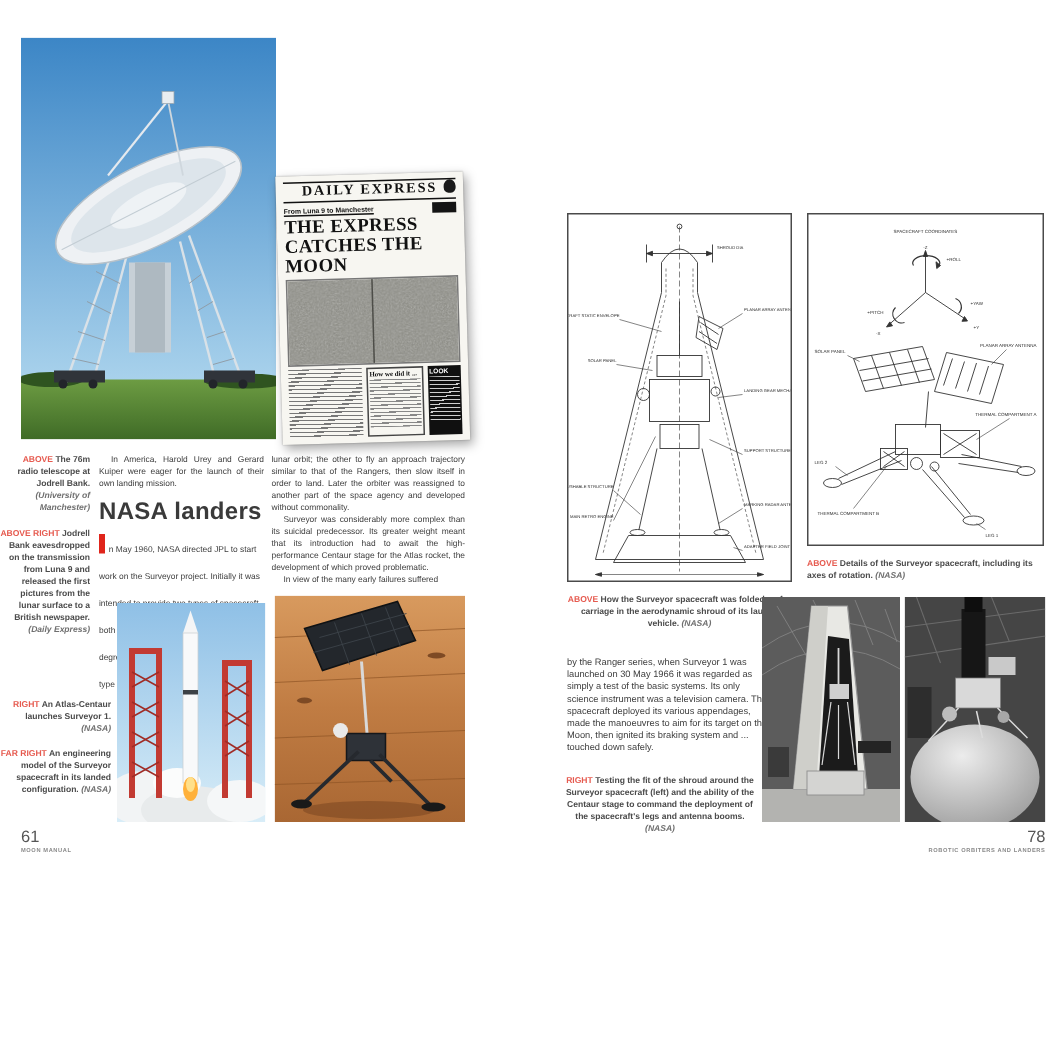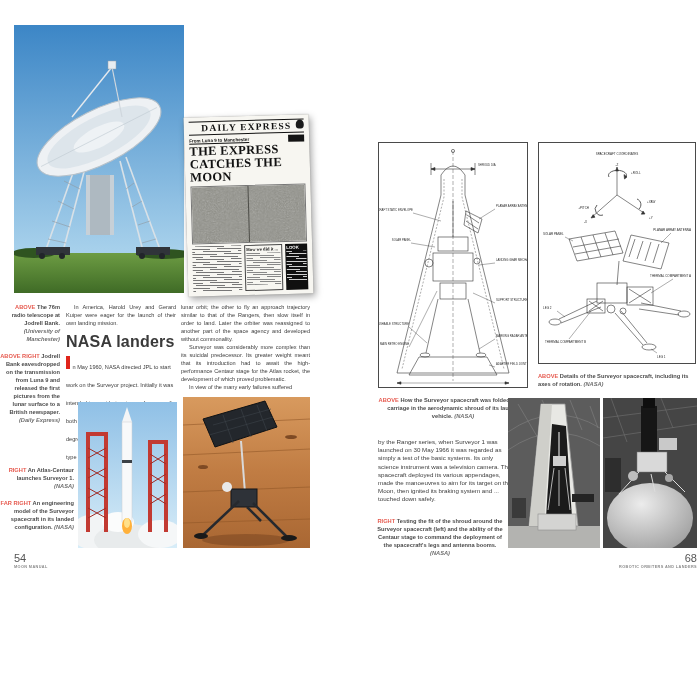--- a/index.html
+++ b/index.html
@@ -287,21 +287,21 @@
       <line x1="56" y1="104" x2="20" y2="138"></line>
       <line x1="70" y1="106" x2="104" y2="140"></line>
       <line x1="64" y1="110" x2="78" y2="124"></line>
     </g>
     <ellipse cx="18" cy="139" rx="7" ry="3" fill="#191919"></ellipse>
     <ellipse cx="106" cy="141" rx="8" ry="3" fill="#191919"></ellipse>
   </svg>
 </div>
 
 <div class="abs" style="left:14px; top:552px;">
-  <div class="pagenum">54</div>
+  <div class="pagenum">61</div>
   <div class="pagelabel">MOON MANUAL</div>
 </div>
 
 <div class="abs diagram" style="left:378px; top:142px; width:150px; height:246px;">
   <svg width="148" height="244" viewBox="0 0 148 244">
     <g fill="none" stroke="#333" stroke-width="0.6">
       <line x1="74" y1="8" x2="74" y2="238" stroke-dasharray="4 2" stroke-width="0.4"></line>
       <circle cx="74" cy="8" r="1.6"></circle>
 
       <line x1="52" y1="26" x2="96" y2="26"></line>
@@ -504,15 +504,15 @@
         <line x1="62" y1="74" x2="82" y2="94"></line>
       <line x1="48" y1="76" x2="52" y2="94"></line>
     </g>
     <circle cx="30" cy="78" r="5" fill="#bdbdbd"></circle>
       <circle cx="66" cy="80" r="4" fill="#a8a8a8"></circle>
     <rect x="40" y="0" width="12" height="10" fill="#0e0e0e"></rect>
   </svg>
 </div>
 
 <div class="abs" style="right:3px; top:552px; text-align:right;">
-  <div class="pagenum">68</div>
+  <div class="pagenum">78</div>
   <div class="pagelabel">ROBOTIC ORBITERS AND LANDERS</div>
 </div>
 
 </body></html>

